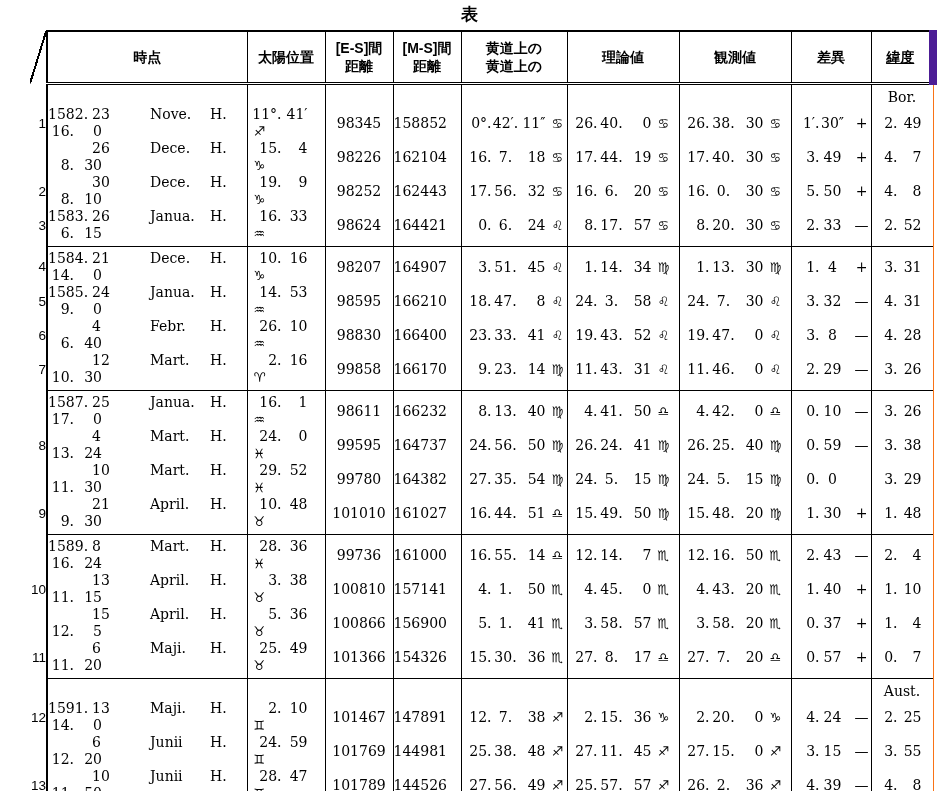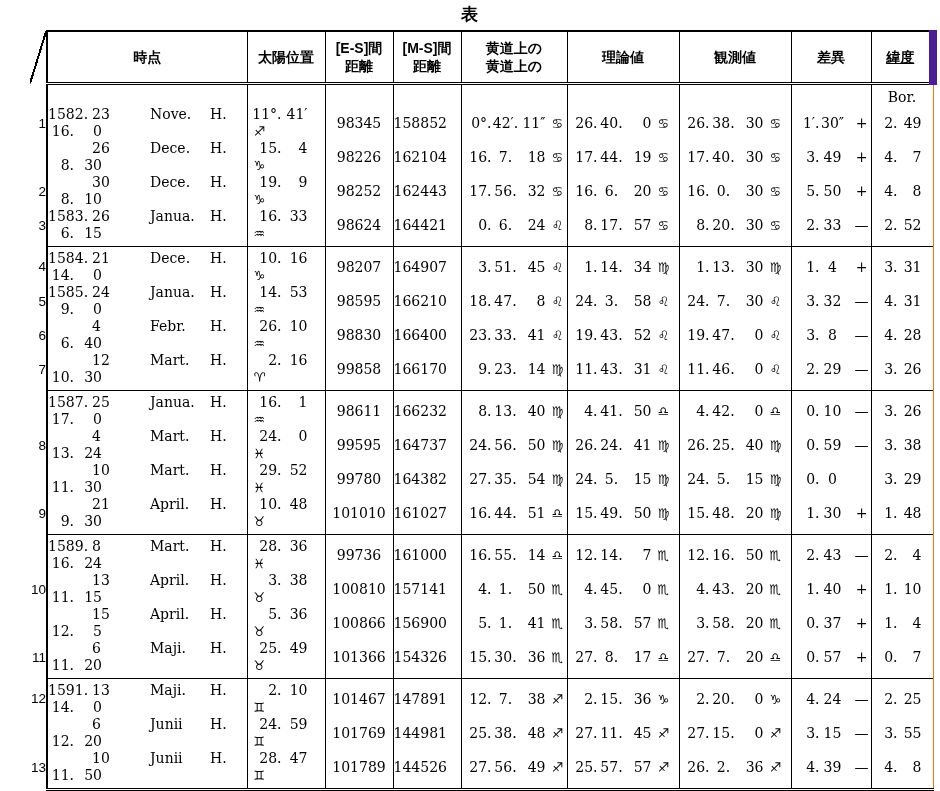--- a/index.html
+++ b/index.html
@@ -321,20 +321,32 @@
           <td class="es">101366</td>
           <td class="ms">154326</td>
           <td class="ang"><span class="f a">15.</span><span class="f b">30.</span><span class="f c">36</span><span class="f zz">♏</span></td>
           <td class="ang"><span class="f a">27.</span><span class="f b">8.</span><span class="f c">17</span><span class="f zz">♎</span></td>
           <td class="ang"><span class="f a">27.</span><span class="f b">7.</span><span class="f c">20</span><span class="f zz">♎</span></td>
           <td class="diff"><span class="f sgn">+</span><span class="f a">0.</span><span class="f b">57</span></td>
           <td class="lat"><span class="f a">0.</span><span class="f b">7</span></td>
         </tr>
       </tbody>
       <tbody class="grp">
+        <tr class="spacer">
+          <td class="num"></td>
+          <td class="tp"></td>
+          <td class="sun"></td>
+          <td class="es"></td>
+          <td class="ms"></td>
+          <td class="ang"></td>
+          <td class="ang"></td>
+          <td class="ang"></td>
+          <td class="diff"></td>
+          <td class="lat label">Aust.</td>
+        </tr>
         <tr>
           <td class="num">12</td>
           <td class="tp"><span class="f y">1591.</span><span class="f d">13</span><span class="f m">Maji.</span><span class="f tH">H.</span><span class="f hh">14.</span><span class="f mm">0</span></td>
           <td class="sun"><span class="f a">2.</span><span class="f b">10</span><span class="f zz">♊</span></td>
           <td class="es">101467</td>
           <td class="ms">147891</td>
           <td class="ang"><span class="f a">12.</span><span class="f b">7.</span><span class="f c">38</span><span class="f zz">♐</span></td>
           <td class="ang"><span class="f a">2.</span><span class="f b">15.</span><span class="f c">36</span><span class="f zz">♑</span></td>
           <td class="ang"><span class="f a">2.</span><span class="f b">20.</span><span class="f c">0</span><span class="f zz">♑</span></td>
           <td class="diff"><span class="f sgn">—</span><span class="f a">4.</span><span class="f b">24</span></td>

